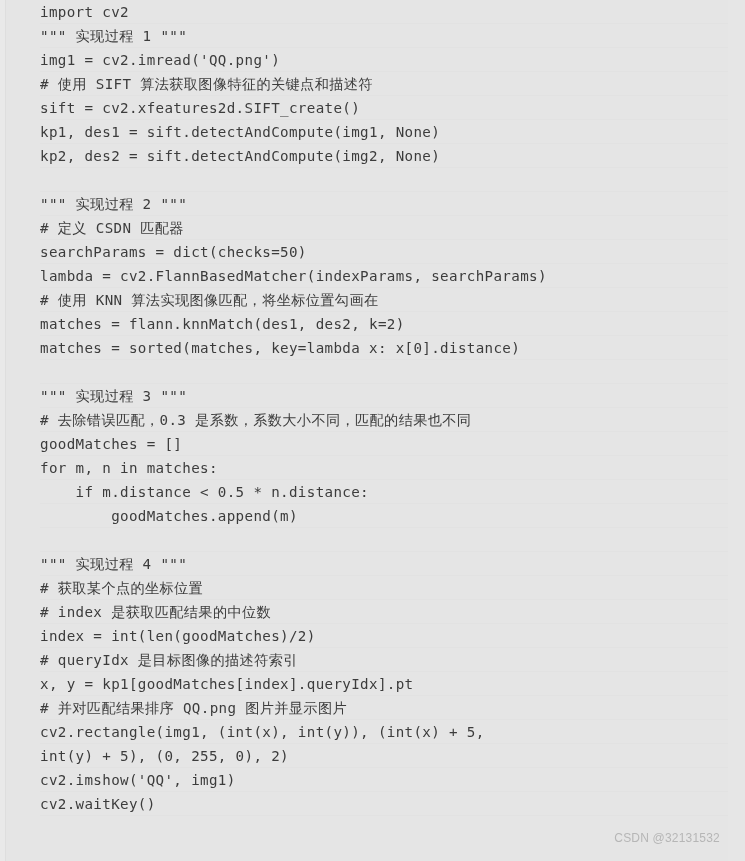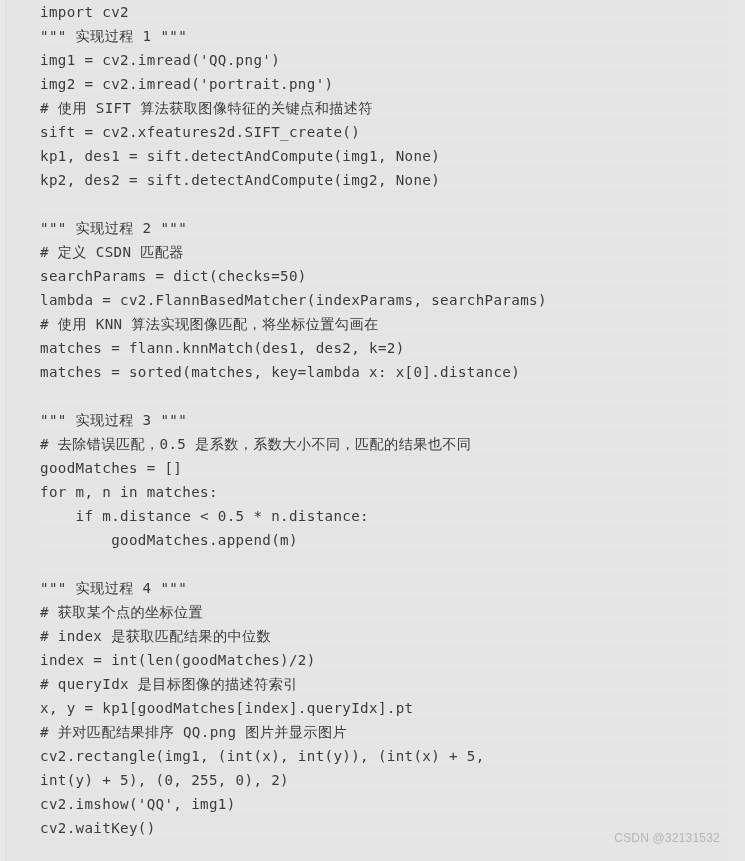--- a/index.html
+++ b/index.html
@@ -78,36 +78,35 @@
 <body>
 
 <div id="code-block">
 
   <div id="gutter"></div>
 
   <div id="code-lines">
       <div class="code-line">import cv2</div>
       <div class="code-line">""" 实现过程 1 """</div>
       <div class="code-line">img1 = cv2.imread('QQ.png')</div>
-      <div class="code-line">img2 = cv2.imread('portrait.png')</div>
       <div class="code-line"># 使用 SIFT 算法获取图像特征的关键点和描述符</div>
       <div class="code-line">sift = cv2.xfeatures2d.SIFT_create()</div>
       <div class="code-line">kp1, des1 = sift.detectAndCompute(img1, None)</div>
       <div class="code-line">kp2, des2 = sift.detectAndCompute(img2, None)</div>
       <div class="code-line blank"></div>
       <div class="code-line">""" 实现过程 2 """</div>
       <div class="code-line"># 定义 CSDN 匹配器</div>
       <div class="code-line">searchParams = dict(checks=50)</div>
       <div class="code-line">lambda = cv2.FlannBasedMatcher(indexParams, searchParams)</div>
       <div class="code-line"># 使用 KNN 算法实现图像匹配，将坐标位置勾画在</div>
       <div class="code-line">matches = flann.knnMatch(des1, des2, k=2)</div>
       <div class="code-line">matches = sorted(matches, key=lambda x: x[0].distance)</div>
       <div class="code-line blank"></div>
       <div class="code-line">""" 实现过程 3 """</div>
-      <div class="code-line"># 去除错误匹配，0.5 是系数，系数大小不同，匹配的结果也不同</div>
+      <div class="code-line"># 去除错误匹配，0.3 是系数，系数大小不同，匹配的结果也不同</div>
       <div class="code-line">goodMatches = []</div>
       <div class="code-line">for m, n in matches:</div>
       <div class="code-line">    if m.distance &lt; 0.5 * n.distance:</div>
       <div class="code-line">        goodMatches.append(m)</div>
       <div class="code-line blank"></div>
       <div class="code-line">""" 实现过程 4 """</div>
       <div class="code-line"># 获取某个点的坐标位置</div>
       <div class="code-line"># index 是获取匹配结果的中位数</div>
       <div class="code-line">index = int(len(goodMatches)/2)</div>
       <div class="code-line"># queryIdx 是目标图像的描述符索引</div>

